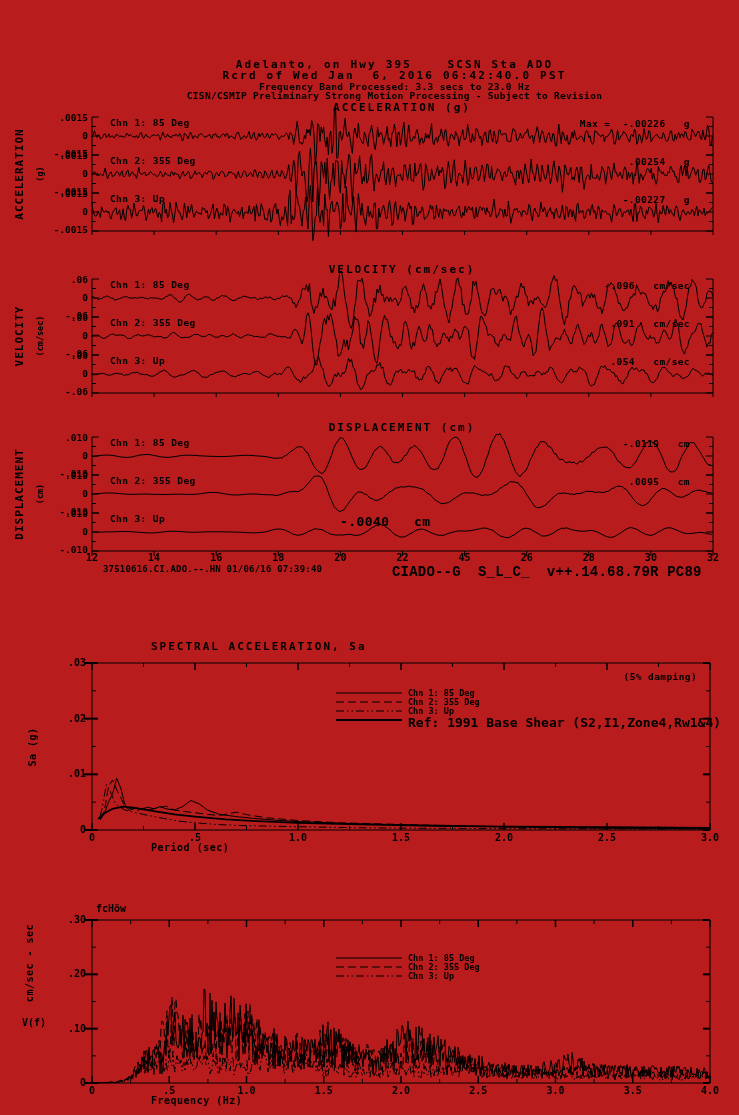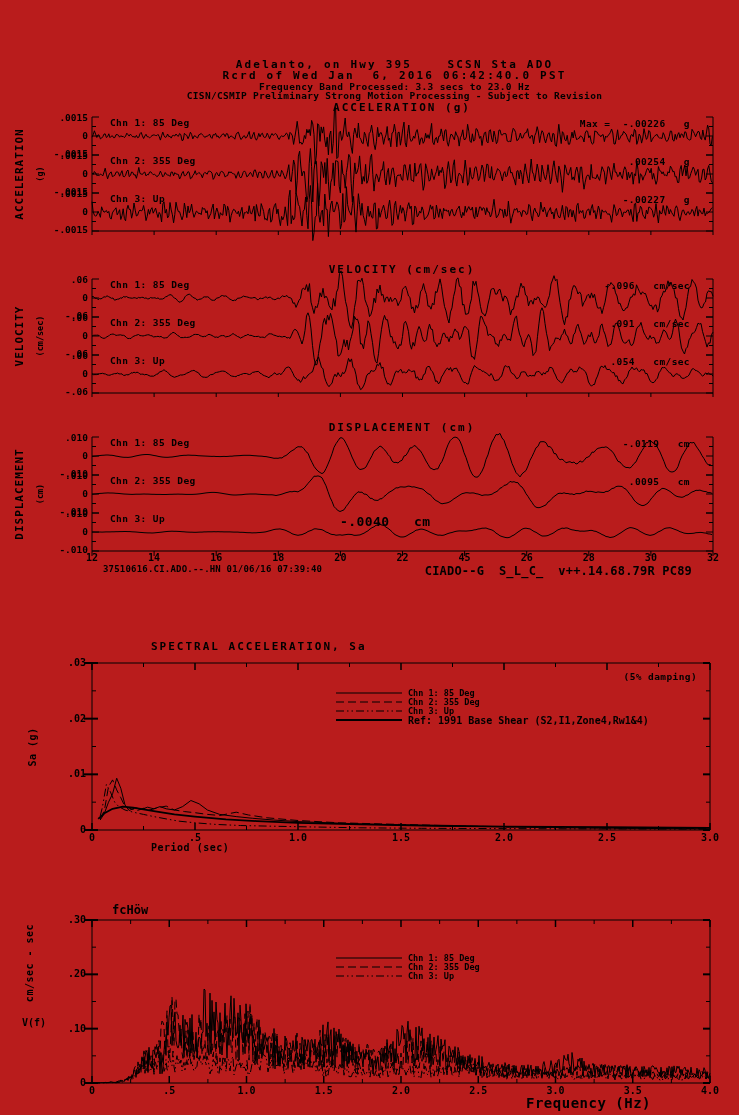--- a/index.html
+++ b/index.html
@@ -280,31 +280,31 @@
       <path d="M336,967L402,967" fill="none" stroke="#000000" stroke-width="1.2" stroke-linejoin="round" stroke-dasharray="8,4"></path>
       <path d="M336,976L402,976" fill="none" stroke="#000000" stroke-width="1.2" stroke-linejoin="round" stroke-dasharray="8,3,1.5,3,1.5,3"></path>
     </svg>
 
   <div class="lbl hdr" style="top:59px;font-size:11px;letter-spacing:2.2px;">Adelanto, on Hwy 395    SCSN Sta ADO</div>
   <div class="lbl hdr" style="top:70px;font-size:11px;letter-spacing:2.2px;">Rcrd of Wed Jan  6, 2016 06:42:40.0 PST</div>
   <div class="lbl hdr" style="top:82px;font-size:9.5px;letter-spacing:0.3px;">Frequency Band Processed: 3.3 secs to 23.0 Hz</div>
   <div class="lbl hdr" style="top:91px;font-size:9.5px;letter-spacing:0.3px;">CISN/CSMIP Preliminary Strong Motion Processing - Subject to Revision</div>
 
   <div class="lbl" style="left:103px;top:565px;font-size:9px;letter-spacing:0.2px;">37510616.CI.ADO.--.HN 01/06/16 07:39:40</div>
-  <div class="lbl" style="left:392px;width:300px;text-align:right;top:565px;font-size:12px;letter-spacing:0.2px;">CIADO--G  S_L_C_  v++.14.68.79R PC89</div>
+  <div class="lbl" style="left:392px;width:300px;text-align:right;top:565px;font-size:14px;letter-spacing:0.2px;font-family:Liberation Mono, monospace;">CIADO--G  S_L_C_  v++.14.68.79R PC89</div>
 
   <div class="lbl" style="left:151px;width:500px;text-align:left;top:641px;font-size:11px;letter-spacing:2px;">SPECTRAL ACCELERATION, Sa</div>
   <div class="lbl" style="left:397px;width:300px;text-align:right;top:672px;font-size:9.5px;letter-spacing:0.4px;">(5% damping)</div>
   <div class="lbl rot" style="left:33px;top:747px;font-size:10px;letter-spacing:0.5px;">Sa (g)</div>
   <div class="lbl" style="left:151px;width:500px;text-align:left;top:843px;font-size:10px;letter-spacing:0.5px;">Period (sec)</div>
 
-  <div class="lbl" style="left:96px;top:904px;font-size:12px;margin-left:16px;">fcHöw</div>
+  <div class="lbl" style="left:96px;top:904px;font-size:10px;">fcHöw</div>
   <div class="lbl rot" style="left:30px;top:963px;font-size:10px;letter-spacing:0.5px;">cm/sec - sec</div>
   <div class="lbl" style="left:22px;top:1018px;font-size:10px;">V(f)</div>
-  <div class="lbl" style="left:151px;width:500px;text-align:right;top:1096px;font-size:14px;letter-spacing:0.5px;">Frequency (Hz)</div>
+  <div class="lbl" style="left:151px;width:500px;text-align:left;top:1096px;font-size:10px;letter-spacing:0.5px;">Frequency (Hz)</div>
 
   <div id="labels">
       <div class="lbl" style="font-size: 11px; letter-spacing: 2px; left: 152px; width: 500px; text-align: center; top: 102px;">ACCELERATION (g)</div>
       <div class="lbl rot" style="font-size: 11px; letter-spacing: 1px; left: 19px; top: 174px;">ACCELERATION</div>
       <div class="lbl rot" style="font-size: 8.5px; left: 40px; top: 174px;">(g)</div>
       <div class="lbl" style="font-size: 9.5px; left: -262px; width: 350px; text-align: right; top: 113px;">.0015</div>
       <div class="lbl" style="font-size: 9.5px; left: -262px; width: 350px; text-align: right; top: 131px;">0</div>
       <div class="lbl" style="font-size: 9.5px; left: -262px; width: 350px; text-align: right; top: 149px;">-.0015</div>
       <div class="lbl" style="font-size: 9.5px; letter-spacing: 0.4px; left: 110px; top: 118px;">Chn 1: 85 Deg</div>
       <div class="lbl" style="font-size: 9.5px; letter-spacing: 0.4px; left: 340px; width: 350px; text-align: right; top: 119px;">Max =  -.00226   g</div>
@@ -372,21 +372,21 @@
       <div class="lbl" style="font-size: 10px; left: -158px; width: 500px; text-align: center; top: 833px;">0</div>
       <div class="lbl" style="font-size: 10px; left: -55px; width: 500px; text-align: center; top: 833px;">.5</div>
       <div class="lbl" style="font-size: 10px; left: 48px; width: 500px; text-align: center; top: 833px;">1.0</div>
       <div class="lbl" style="font-size: 10px; left: 151px; width: 500px; text-align: center; top: 833px;">1.5</div>
       <div class="lbl" style="font-size: 10px; left: 254px; width: 500px; text-align: center; top: 833px;">2.0</div>
       <div class="lbl" style="font-size: 10px; left: 357px; width: 500px; text-align: center; top: 833px;">2.5</div>
       <div class="lbl" style="font-size: 10px; left: 460px; width: 500px; text-align: center; top: 833px;">3.0</div>
       <div class="lbl" style="font-size: 8.5px; left: 408px; top: 689px;">Chn 1: 85 Deg</div>
       <div class="lbl" style="font-size: 8.5px; left: 408px; top: 698px;">Chn 2: 355 Deg</div>
       <div class="lbl" style="font-size: 8.5px; left: 408px; top: 707px;">Chn 3: Up</div>
-      <div class="lbl" style="font-size: 10px; left: 408px; top: 716px;">Ref: 1991 Base Shear (S2,I1,Zone4,Rw1&amp;4)</div>
+      <div class="lbl" style="font-size: 13px; left: 408px; top: 716px;">Ref: 1991 Base Shear (S2,I1,Zone4,Rw1&amp;4)</div>
       <div class="lbl" style="font-size: 10px; left: -264px; width: 350px; text-align: right; top: 915px;">.30</div>
       <div class="lbl" style="font-size: 10px; left: -264px; width: 350px; text-align: right; top: 969.333px;">.20</div>
       <div class="lbl" style="font-size: 10px; left: -264px; width: 350px; text-align: right; top: 1023.67px;">.10</div>
       <div class="lbl" style="font-size: 10px; left: -264px; width: 350px; text-align: right; top: 1078px;">0</div>
       <div class="lbl" style="font-size: 10px; left: -158px; width: 500px; text-align: center; top: 1086px;">0</div>
       <div class="lbl" style="font-size: 10px; left: -80.75px; width: 500px; text-align: center; top: 1086px;">.5</div>
       <div class="lbl" style="font-size: 10px; left: -3.5px; width: 500px; text-align: center; top: 1086px;">1.0</div>
       <div class="lbl" style="font-size: 10px; left: 73.75px; width: 500px; text-align: center; top: 1086px;">1.5</div>
       <div class="lbl" style="font-size: 10px; left: 151px; width: 500px; text-align: center; top: 1086px;">2.0</div>
       <div class="lbl" style="font-size: 10px; left: 228.25px; width: 500px; text-align: center; top: 1086px;">2.5</div>

